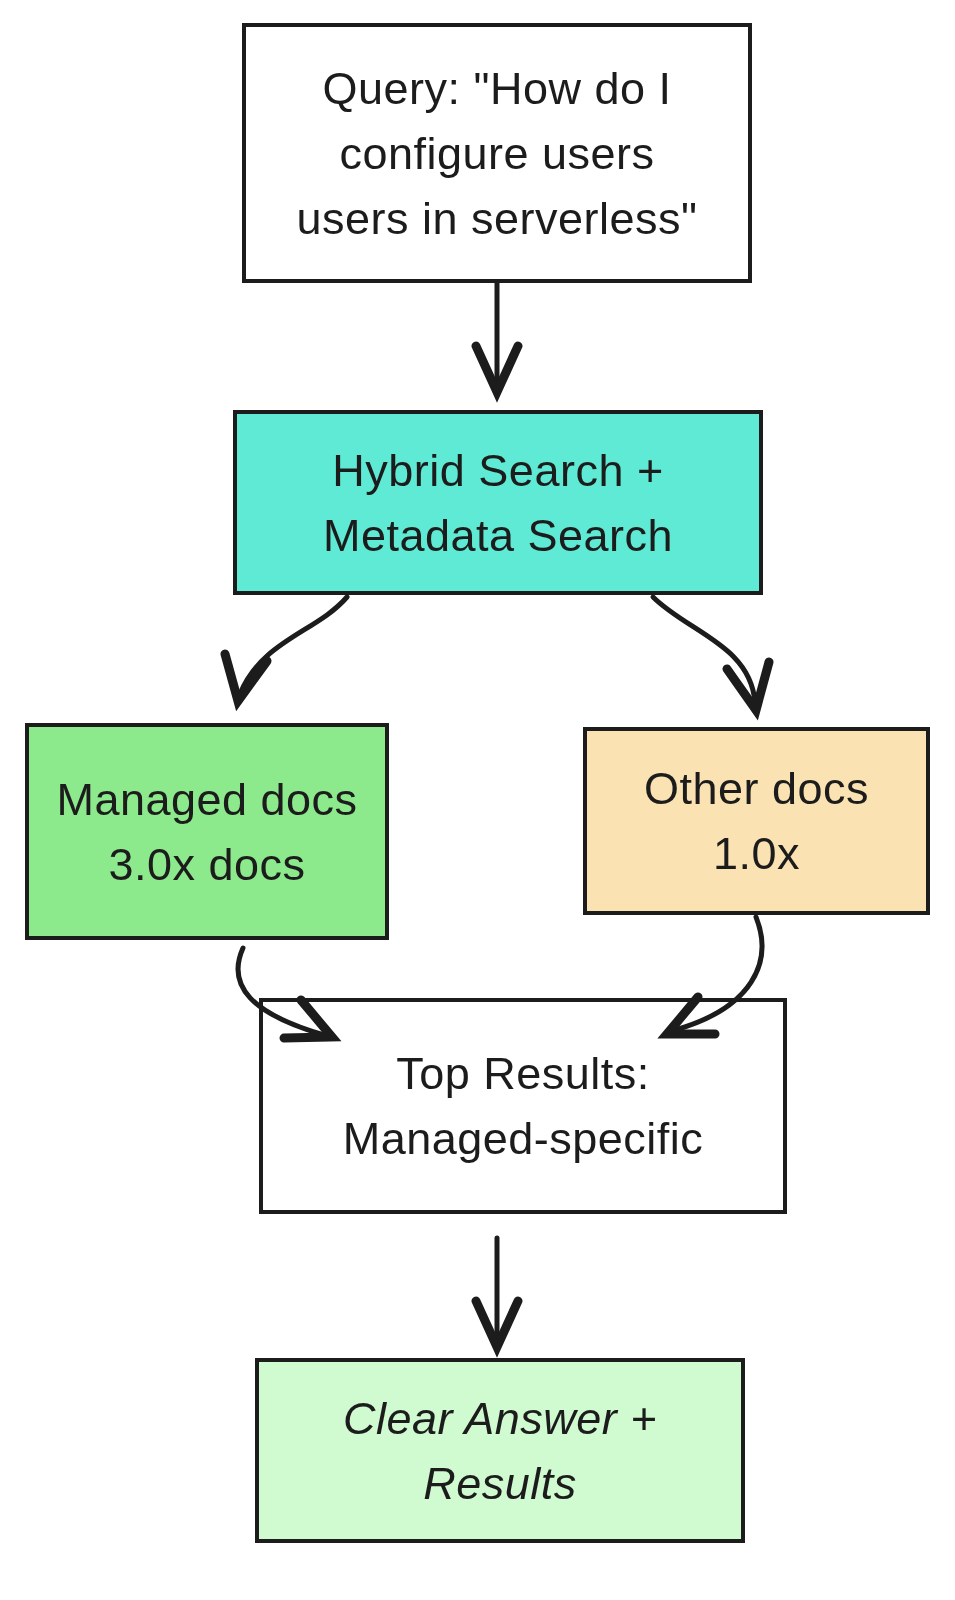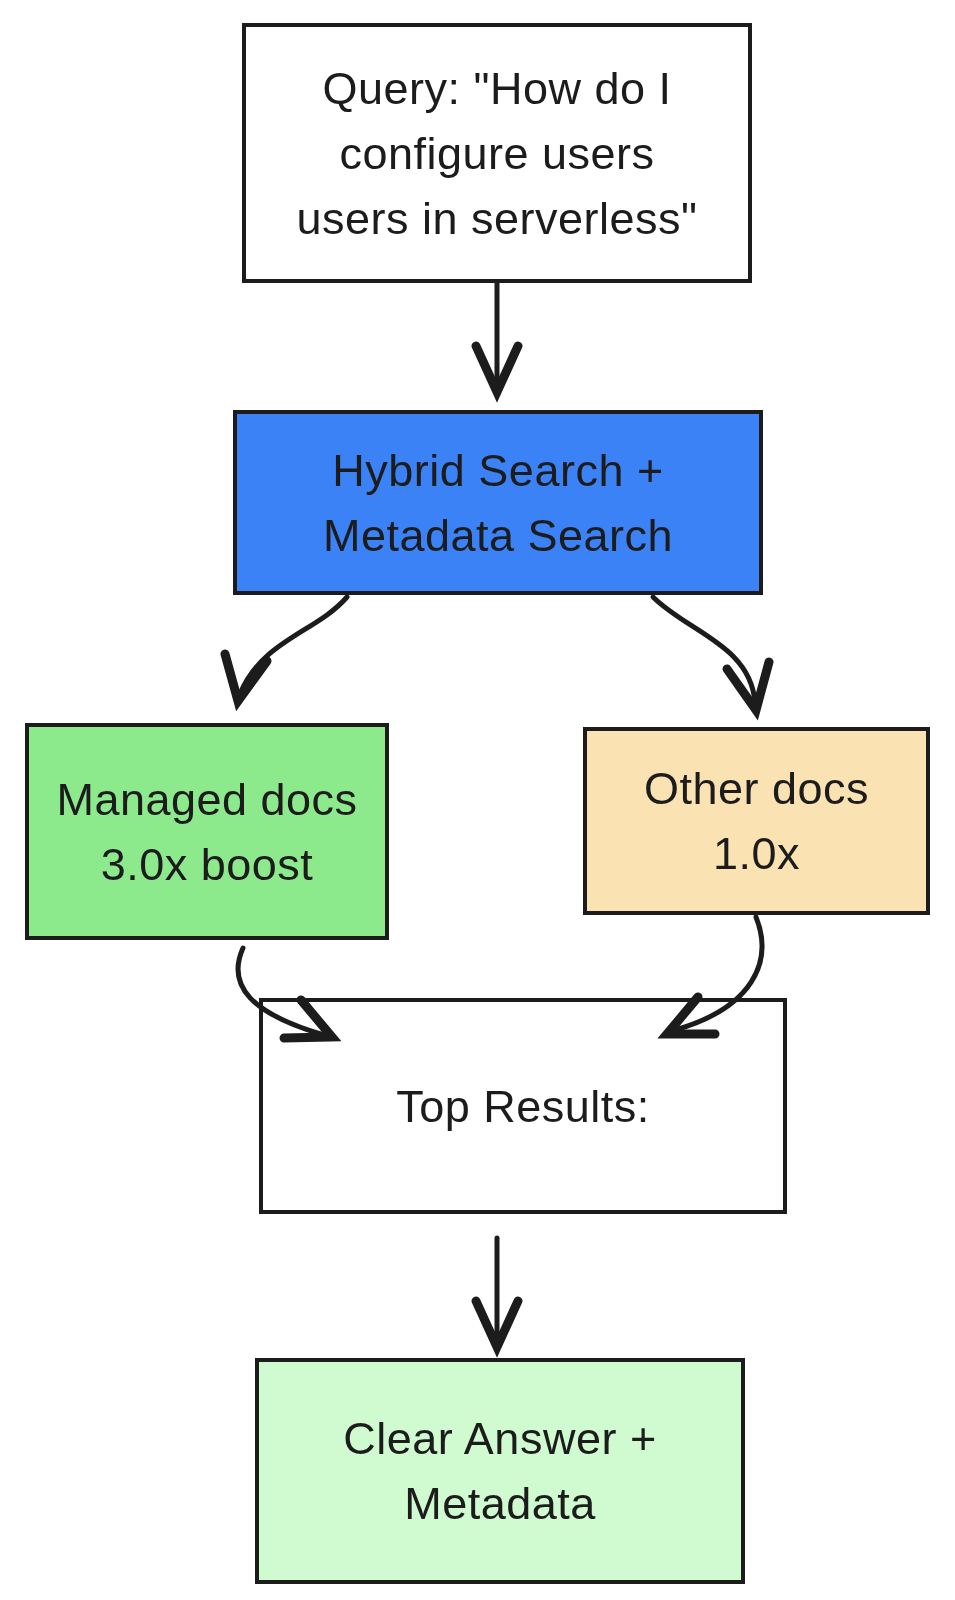--- a/index.html
+++ b/index.html
@@ -29,21 +29,21 @@
     font-size: 45px;
     line-height: 65px;
     letter-spacing: 0.5px;
   }
   .node .line { display: block; white-space: nowrap; }
   #node-query   { left: 242px; top: 23px;   width: 510px; height: 260px; }
   #node-hybrid  { left: 233px; top: 410px;  width: 530px; height: 185px; }
   #node-managed { left: 25px;  top: 723px;  width: 364px; height: 217px; }
   #node-other   { left: 583px; top: 727px;  width: 347px; height: 188px; text-align: right; }
   #node-results { left: 235px; top: 998px; width: 528px; height: 216px; margin-left: 24px; }
-  #node-answer  { left: 255px; top: 1358px; width: 490px; height: 226px; }
+  #node-answer  { left: 255px; top: 1358px; width: 490px; height: 185px; font-style: italic; }
   #edge-layer {
     position: absolute;
     left: 0; top: 0;
     width: 955px; height: 1600px;
     pointer-events: none;
   }
   #edge-layer .shaft {
     fill: none;
     stroke: #1c1c1c;
     stroke-width: 5;
@@ -61,42 +61,43 @@
 <body>
 
 <div id="canvas">
 
   <div class="node" id="node-query" style="background: rgb(255, 255, 255);">
     <span class="line">Query: "How do I</span>
     <span class="line">configure users</span>
     <span class="line">users in serverless"</span>
   </div>
 
-  <div class="node" id="node-hybrid" style="background: #3b82f6;">
+  <div class="node" id="node-hybrid" style="background: #5eead4;">
     <span class="line">Hybrid Search +</span>
     <span class="line">Metadata Search</span>
   </div>
 
   <div class="node" id="node-managed" style="background: rgb(140, 233, 140);">
     <span class="line">Managed docs</span>
-    <span class="line">3.0x boost</span>
+    <span class="line">3.0x docs</span>
   </div>
 
   <div class="node" id="node-other" style="background: rgb(250, 226, 178);">
     <span class="line">Other docs</span>
     <span class="line">1.0x</span>
   </div>
 
   <div class="node" id="node-results" style="background: rgb(255, 255, 255);">
     <span class="line">Top Results:</span>
+    <span class="line">Managed-specific</span>
   </div>
 
   <div class="node" id="node-answer" style="background: rgb(208, 251, 208);">
     <span class="line">Clear Answer +</span>
-    <span class="line">Metadata</span>
+    <span class="line">Results</span>
   </div>
 
   <svg id="edge-layer" viewBox="0 0 955 1600" xmlns="http://www.w3.org/2000/svg">
     <g>
       <path class="shaft" d="M497,283 L497,388"></path>
       <polyline class="head" points="476,346 497,392 518,346"></polyline>
     </g>
     <g>
       <path class="shaft" d="M347,597 C317,632 262,640 240,694"></path>
       <polyline class="head" points="225,654 238,701 267,661"></polyline>

